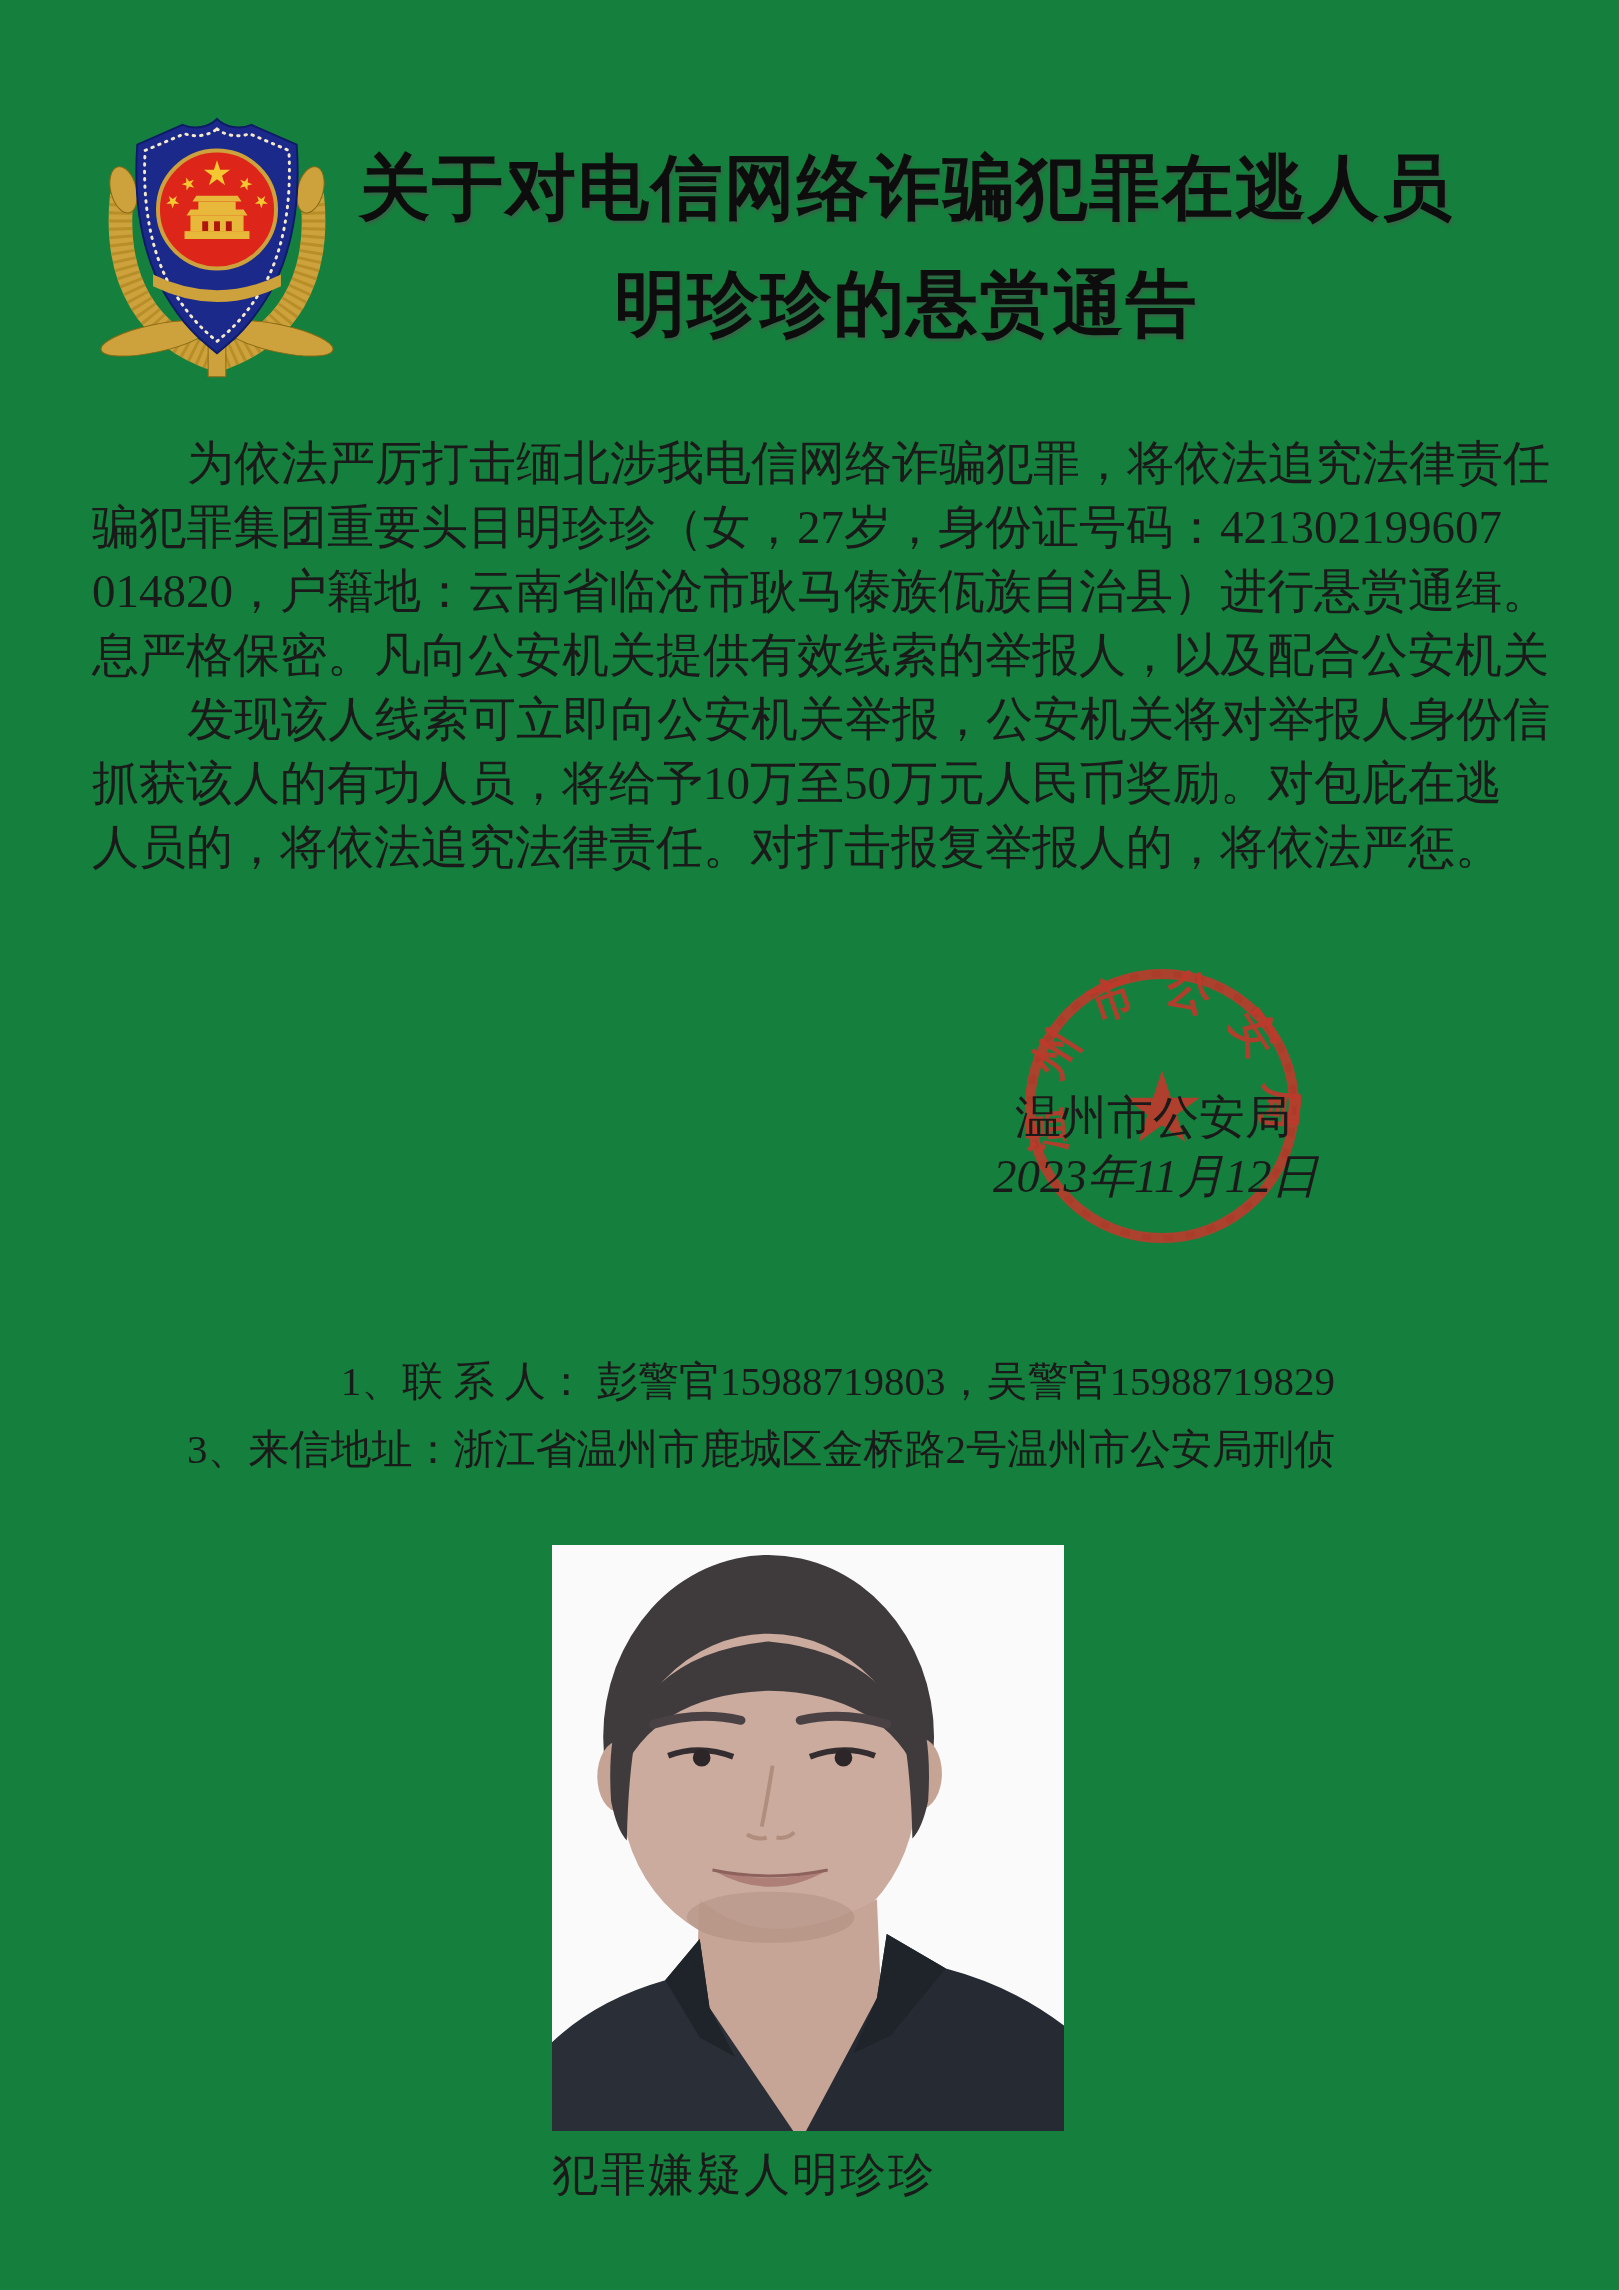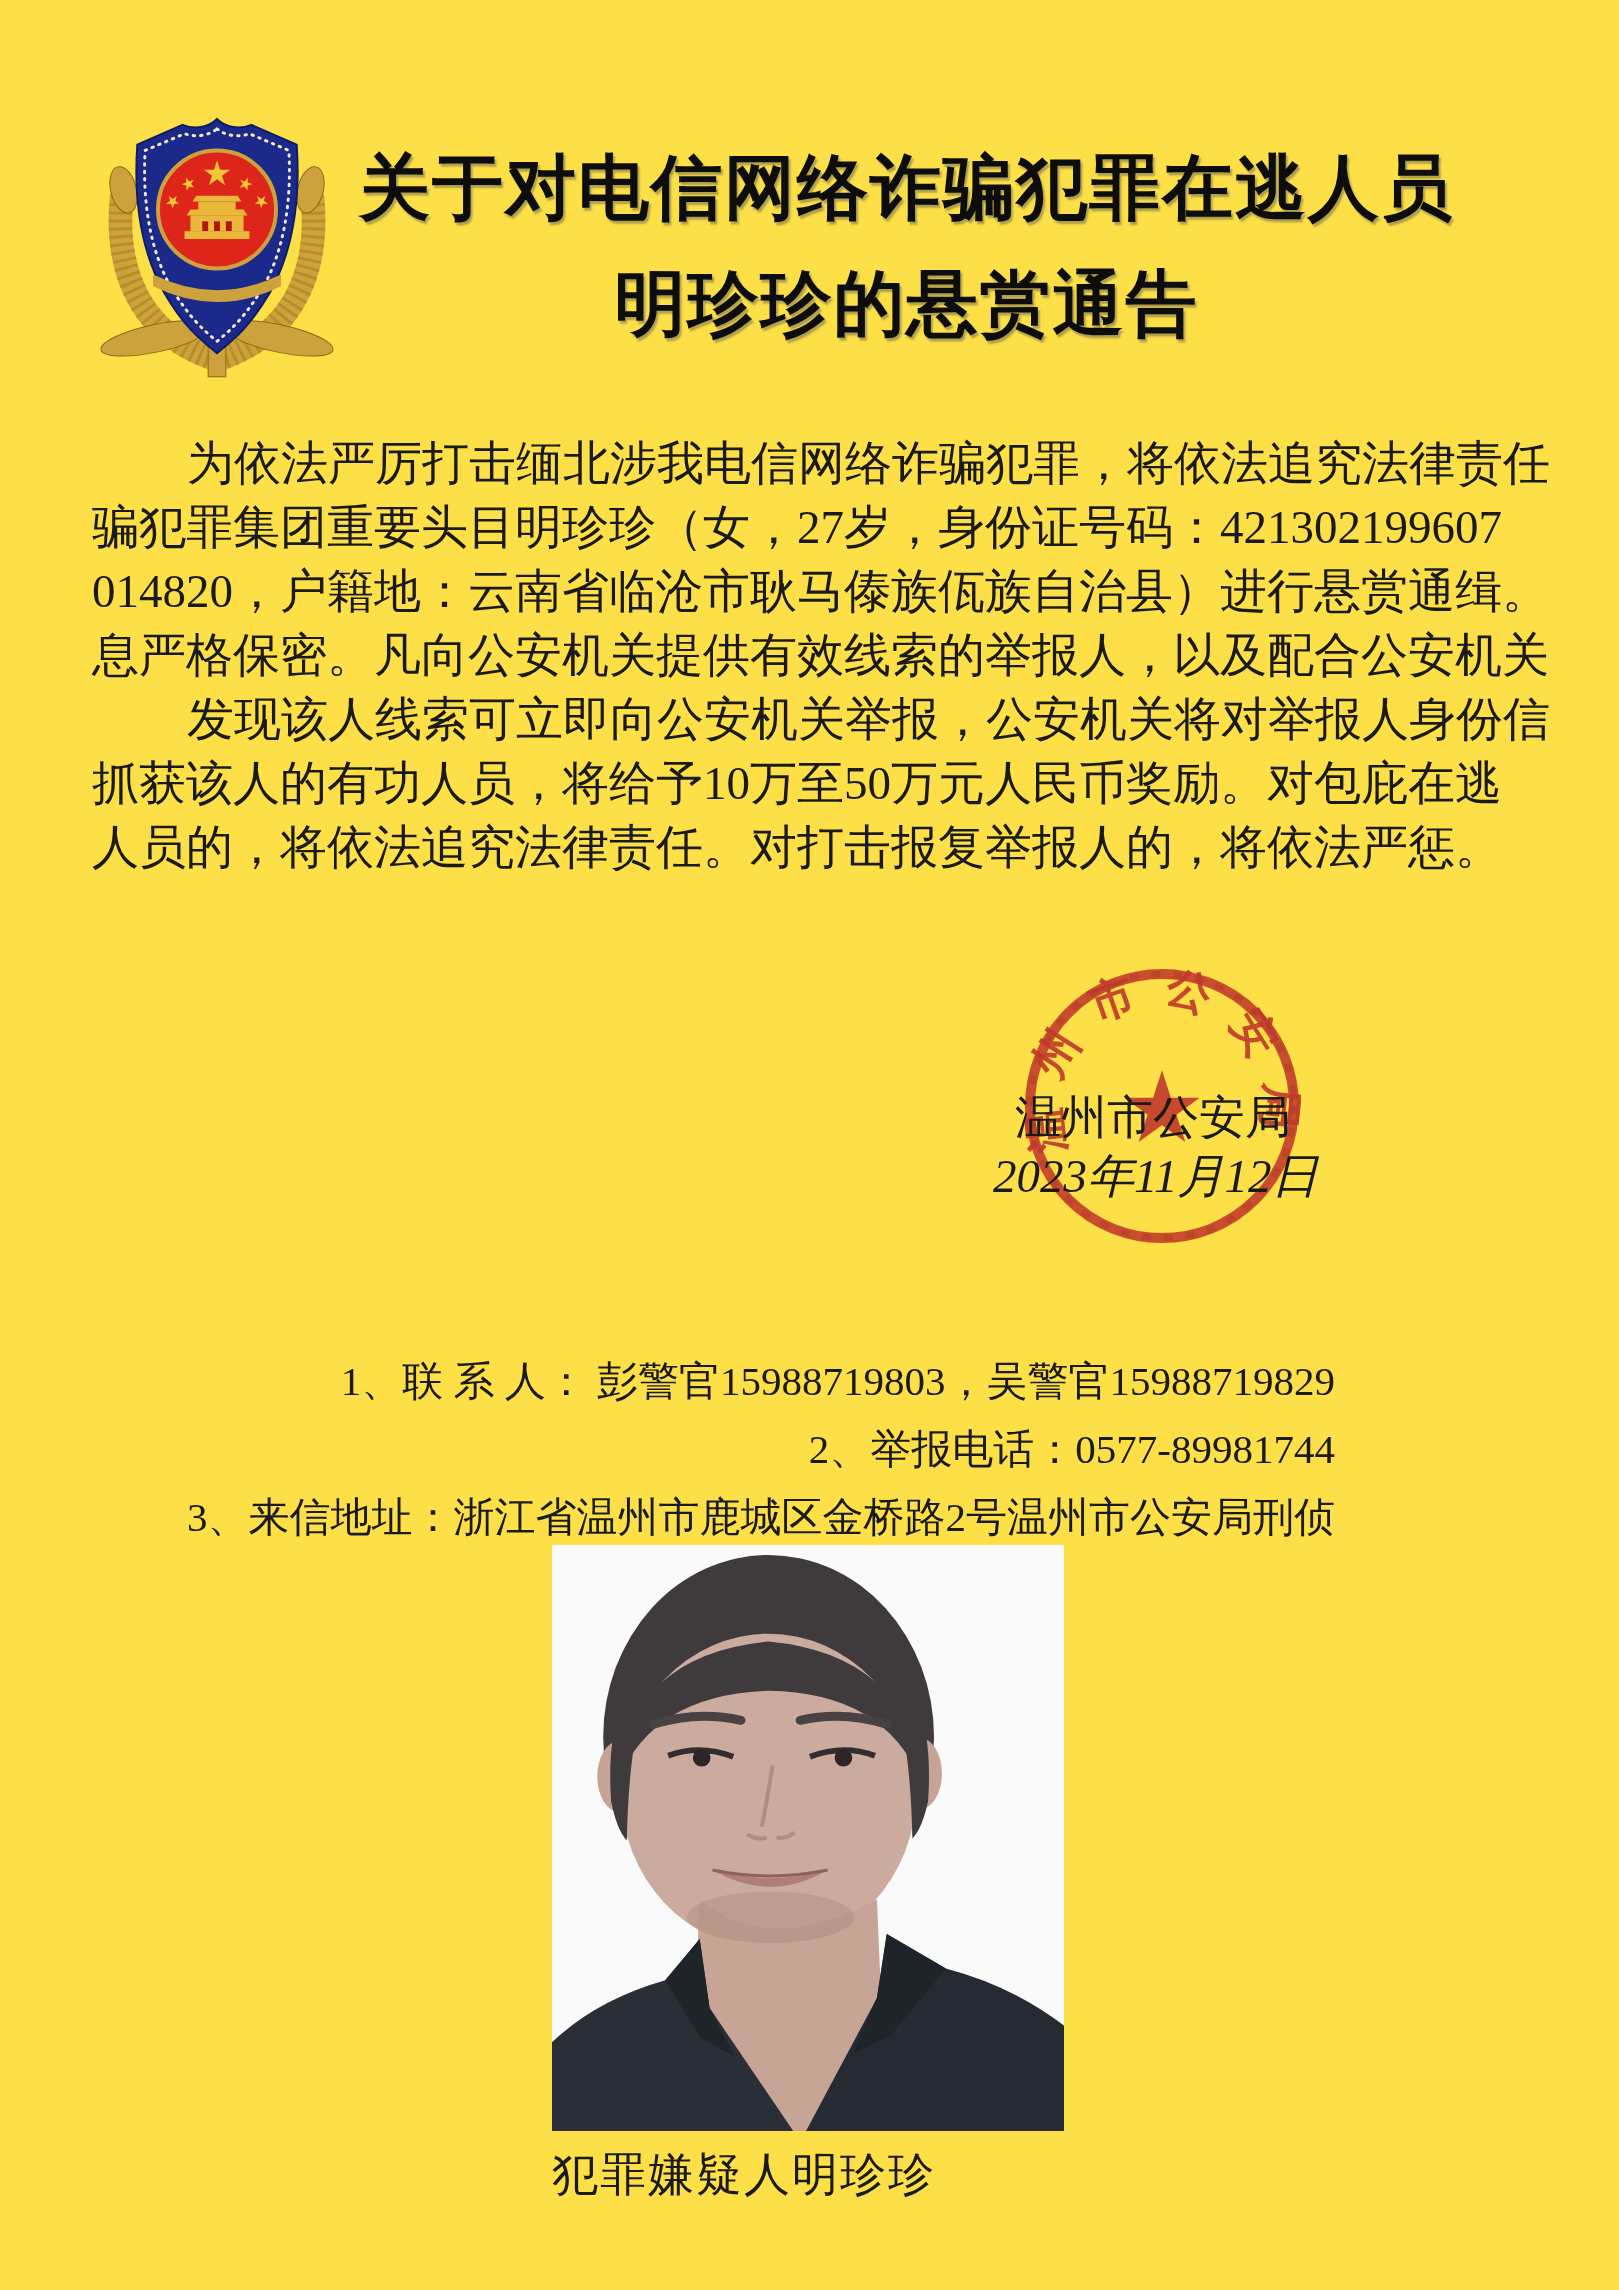--- a/index.html
+++ b/index.html
@@ -1,19 +1,19 @@
 <!DOCTYPE html>
 <html><head>
 <meta charset="utf-8">
 <style>
   html,body{margin:0;padding:0;background:#e8e8e8;}
   #page{
     position:relative;
     width:1619px;height:2290px;
-    background:#fde047;
+    background:#15803d;
     font-family:"Liberation Serif","DejaVu Serif",serif;
     color:#1a1a1a;
     overflow:hidden;
   }
   .abs{position:absolute;}
   
   #emblem{left:94px;top:99px;width:246px;height:281px;}
   #title{
     left:288px;top:130px;width:1237px;
     text-align:center;
@@ -110,23 +110,20 @@
   </svg>
 
   <div id="issuer" class="abs">温州市公安局</div>
   <div id="issue-date" class="abs">2023年11月12日</div>
 
   <div id="contact" class="abs">
     <div class="citem">
       <div class="line indent">1、联 系 人： 彭警官15988719803，吴警官15988719829</div>
     </div>
     <div class="citem">
-      <div class="line indent">2、举报电话：0577-89981744</div>
-    </div>
-    <div class="citem">
       <div class="line indent">3、来信地址：浙江省温州市鹿城区金桥路2号温州市公安局刑侦</div>
     </div>
   </div>
 
   <svg id="photo" class="abs" viewBox="0 0 520 595">
     <rect x="0" y="0" width="520" height="595" fill="#fbfafa"></rect>
 
     <ellipse cx="220" cy="195" rx="168" ry="185" fill="#3f3b3d"></ellipse>
 
     <ellipse cx="68" cy="235" rx="22" ry="36" fill="#c5a395"></ellipse>

